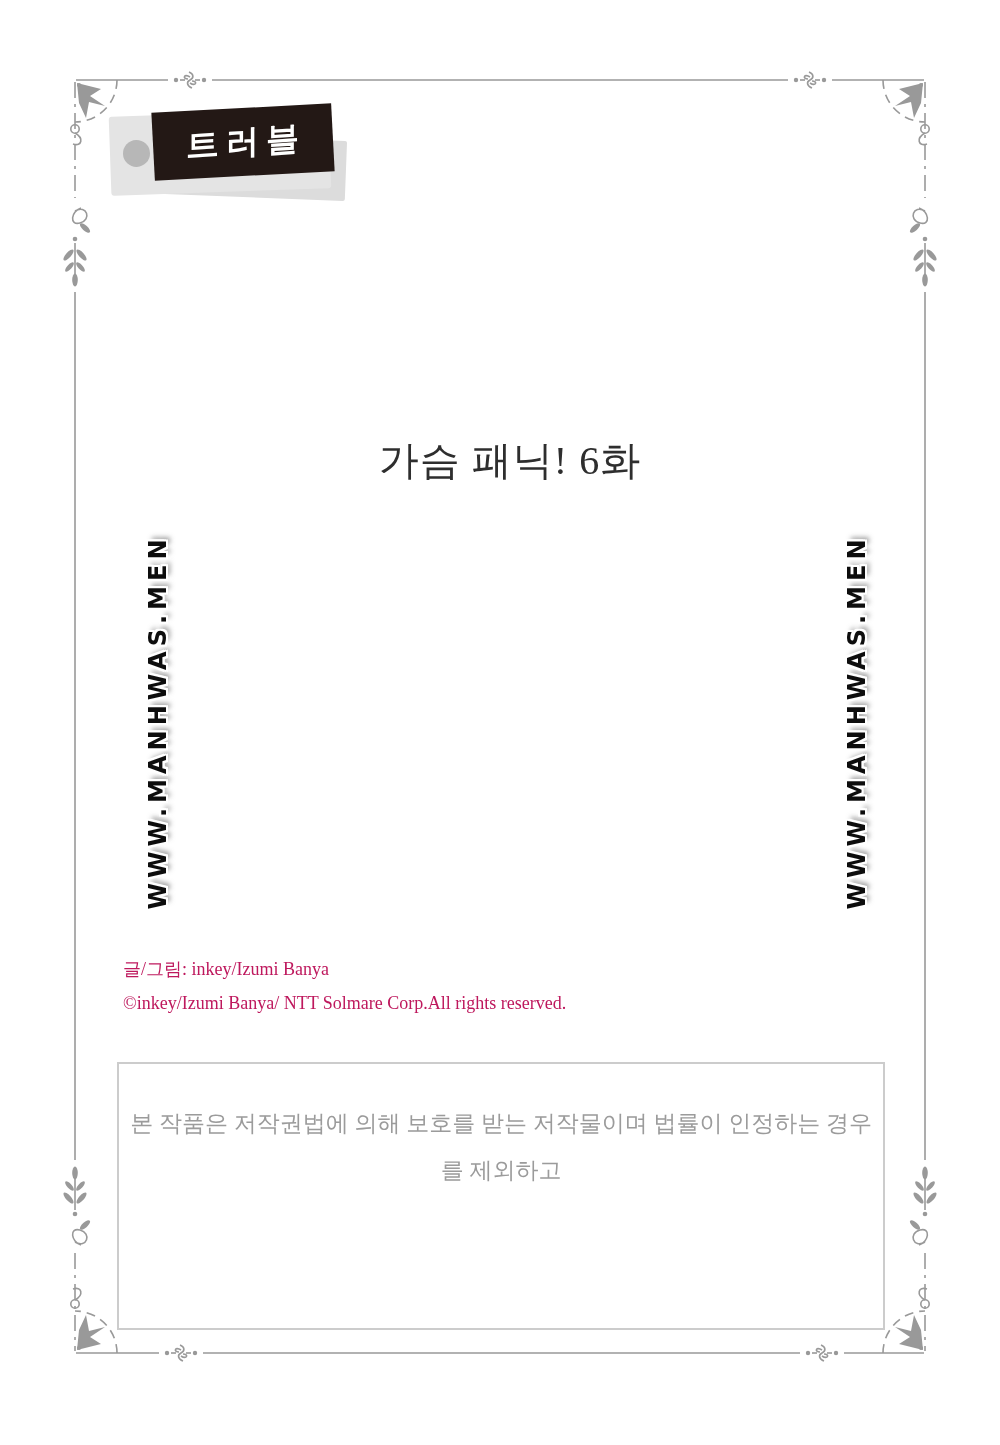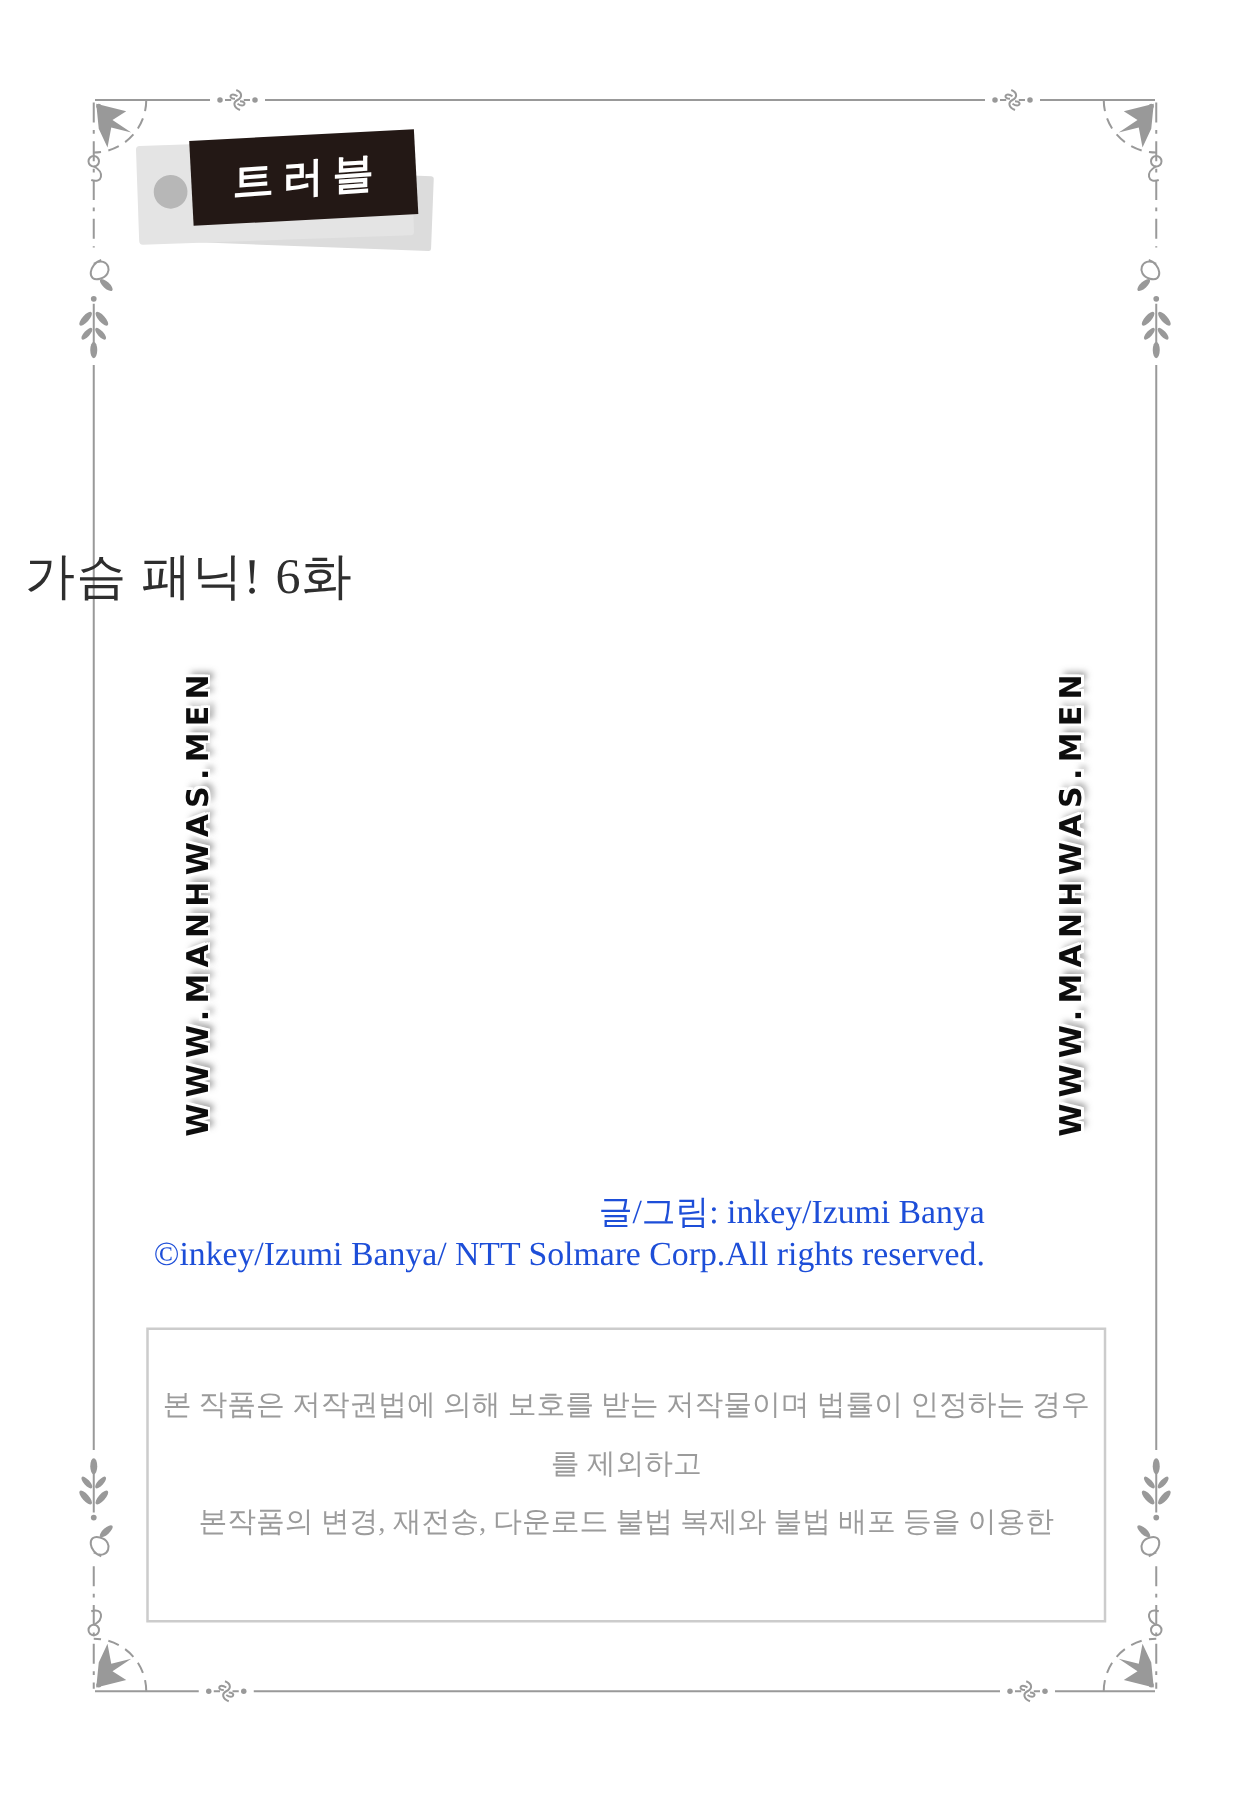--- a/index.html
+++ b/index.html
@@ -21,40 +21,40 @@
     border-radius:50%; background:#b7b7b7; }
   .tag-plate { position:absolute; left:45px; top:5px; width:180px; height:68px;
     background:#231815; transform:rotate(-3deg);
     display:flex; align-items:center; justify-content:center; }
   .tag-label { color:#ffffff; font-family:"DejaVu Sans", sans-serif;
     font-weight:bold; font-size:33px; letter-spacing:7px;
     transform:skewX(-4deg) rotate(-1deg); padding-left:6px; }
 
   
   .title { position:absolute; left:0; top:433px; width:100%;
-    font-size:40px; color:#2e2e2e; letter-spacing:1px;padding-left:20px; }
+    text-align:center; font-size:40px; color:#2e2e2e; letter-spacing:1px;padding-left:20px; }
 
   
   .watermark { position:absolute; top:722px; white-space:nowrap;
     font-family:"DejaVu Sans", sans-serif; font-weight:bold; font-size:24px;
     letter-spacing:5px; color:#0d0d0d;
     text-shadow:
       -2px -2px 0 #fff, 2px -2px 0 #fff, -2px 2px 0 #fff, 2px 2px 0 #fff,
       -2px 0 0 #fff, 2px 0 0 #fff, 0 -2px 0 #fff, 0 2px 0 #fff,
       4px 4px 5px rgba(70,70,70,.55);
     transform:translate(-50%,-50%) rotate(-90deg); }
   .watermark.left  { left:158px; }
   .watermark.right { left:857px; }
 
   
   .credits { position:absolute; left:123px; top:952px;
-    font-size:27px; line-height:34px; color:#1d4ed8;text-align:right; }
+    font-size:18px; line-height:34px; color:#be185d; }
 
   
-  .notice { position:absolute; left:117px; top:1062px; width:768px; height:236px;
+  .notice { position:absolute; left:117px; top:1062px; width:768px; height:268px;
     border:2px solid #cccccc; text-align:center;
     padding-top:36px; font-size:23px; line-height:47px; color:#9b9b9b; }
 </style>
 </head>
 <body>
 
 <div class="page">
 
   <svg class="frame" viewBox="0 0 1000 1445" stroke="#999999" fill="none" stroke-width="1.6">
     <defs>
@@ -136,16 +136,15 @@
   <div class="watermark left">WWW.MANHWAS.MEN</div>
   <div class="watermark right">WWW.MANHWAS.MEN</div>
 
   <div class="credits">
     <div>글/그림: inkey/Izumi Banya</div>
     <div>©inkey/Izumi Banya/ NTT Solmare Corp.All rights reserved.</div>
   </div>
 
   <div class="notice">
     <div>본 작품은 저작권법에 의해 보호를 받는 저작물이며 법률이 인정하는 경우를 제외하고</div>
-    <div>본작품의 변경, 재전송, 다운로드 불법 복제와 불법 배포 등을 이용한</div>
   </div>
 
 </div>
 
 </body></html>

